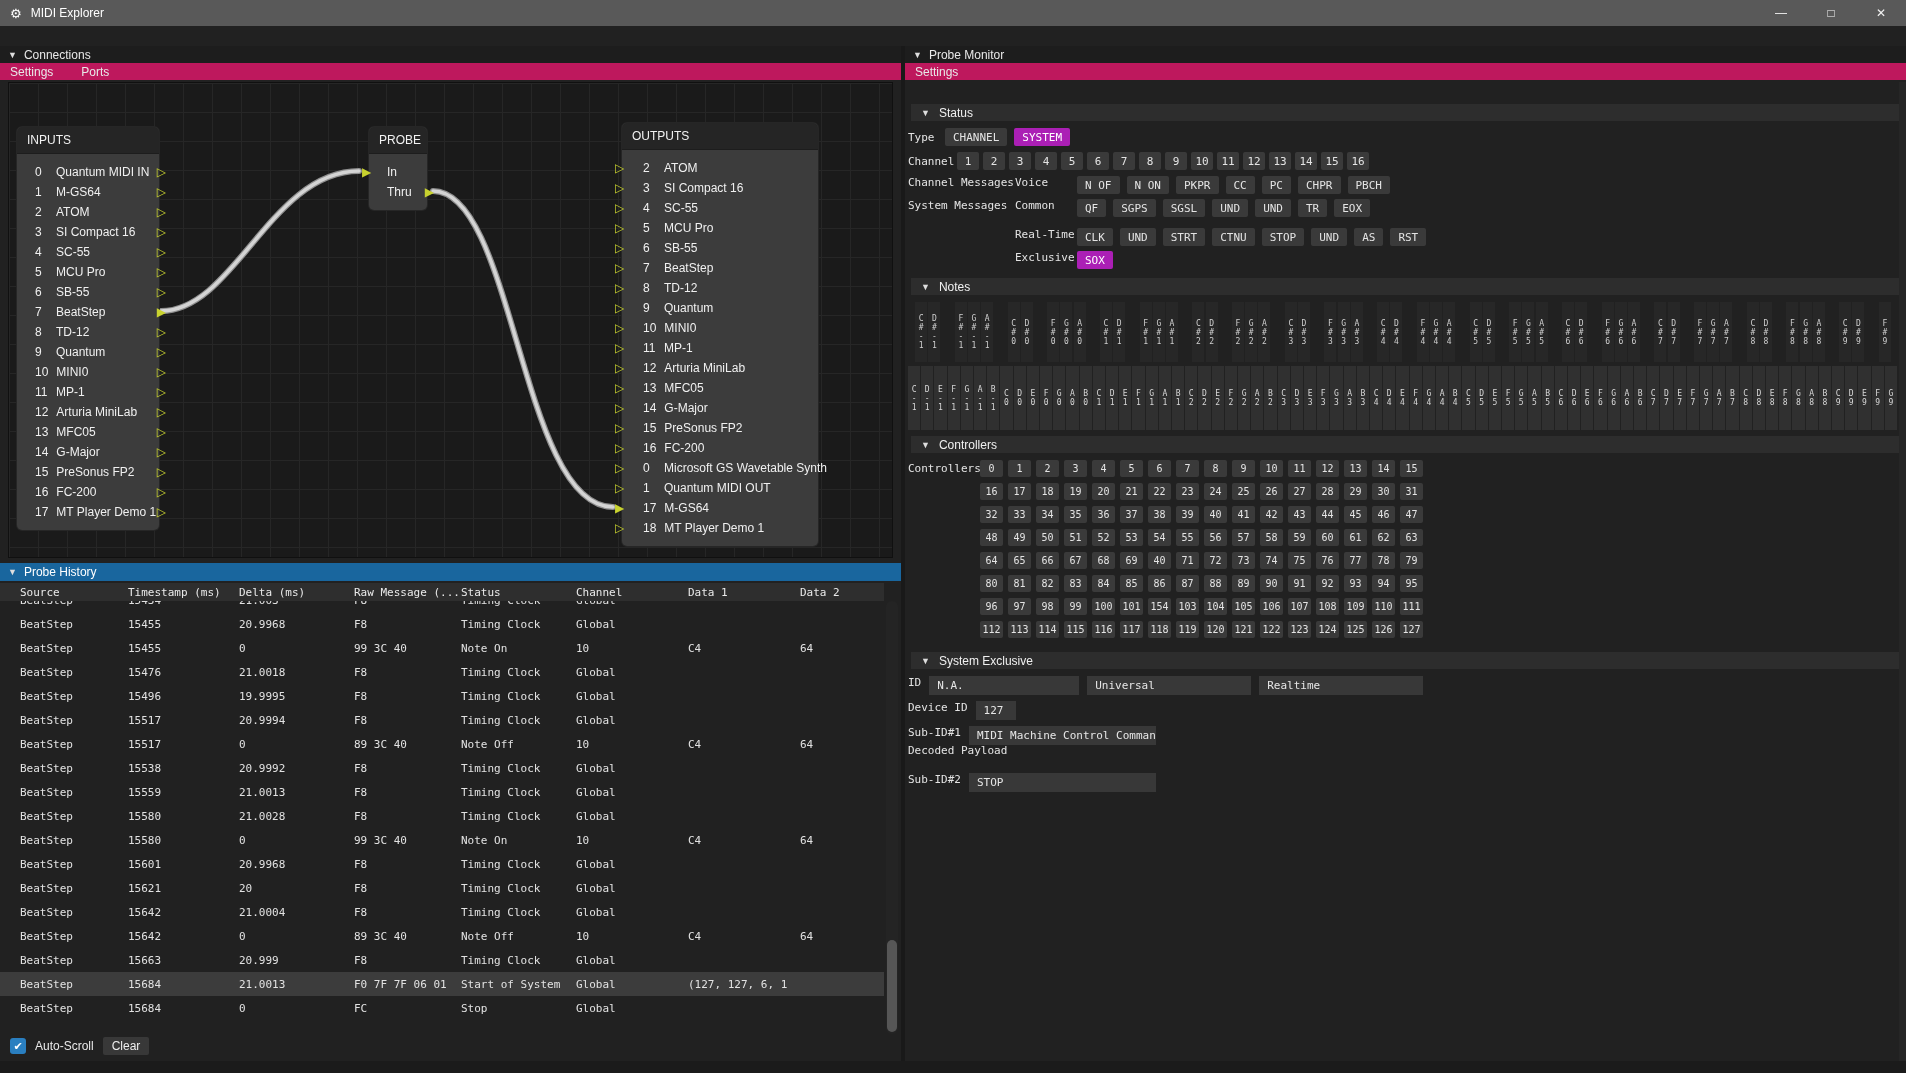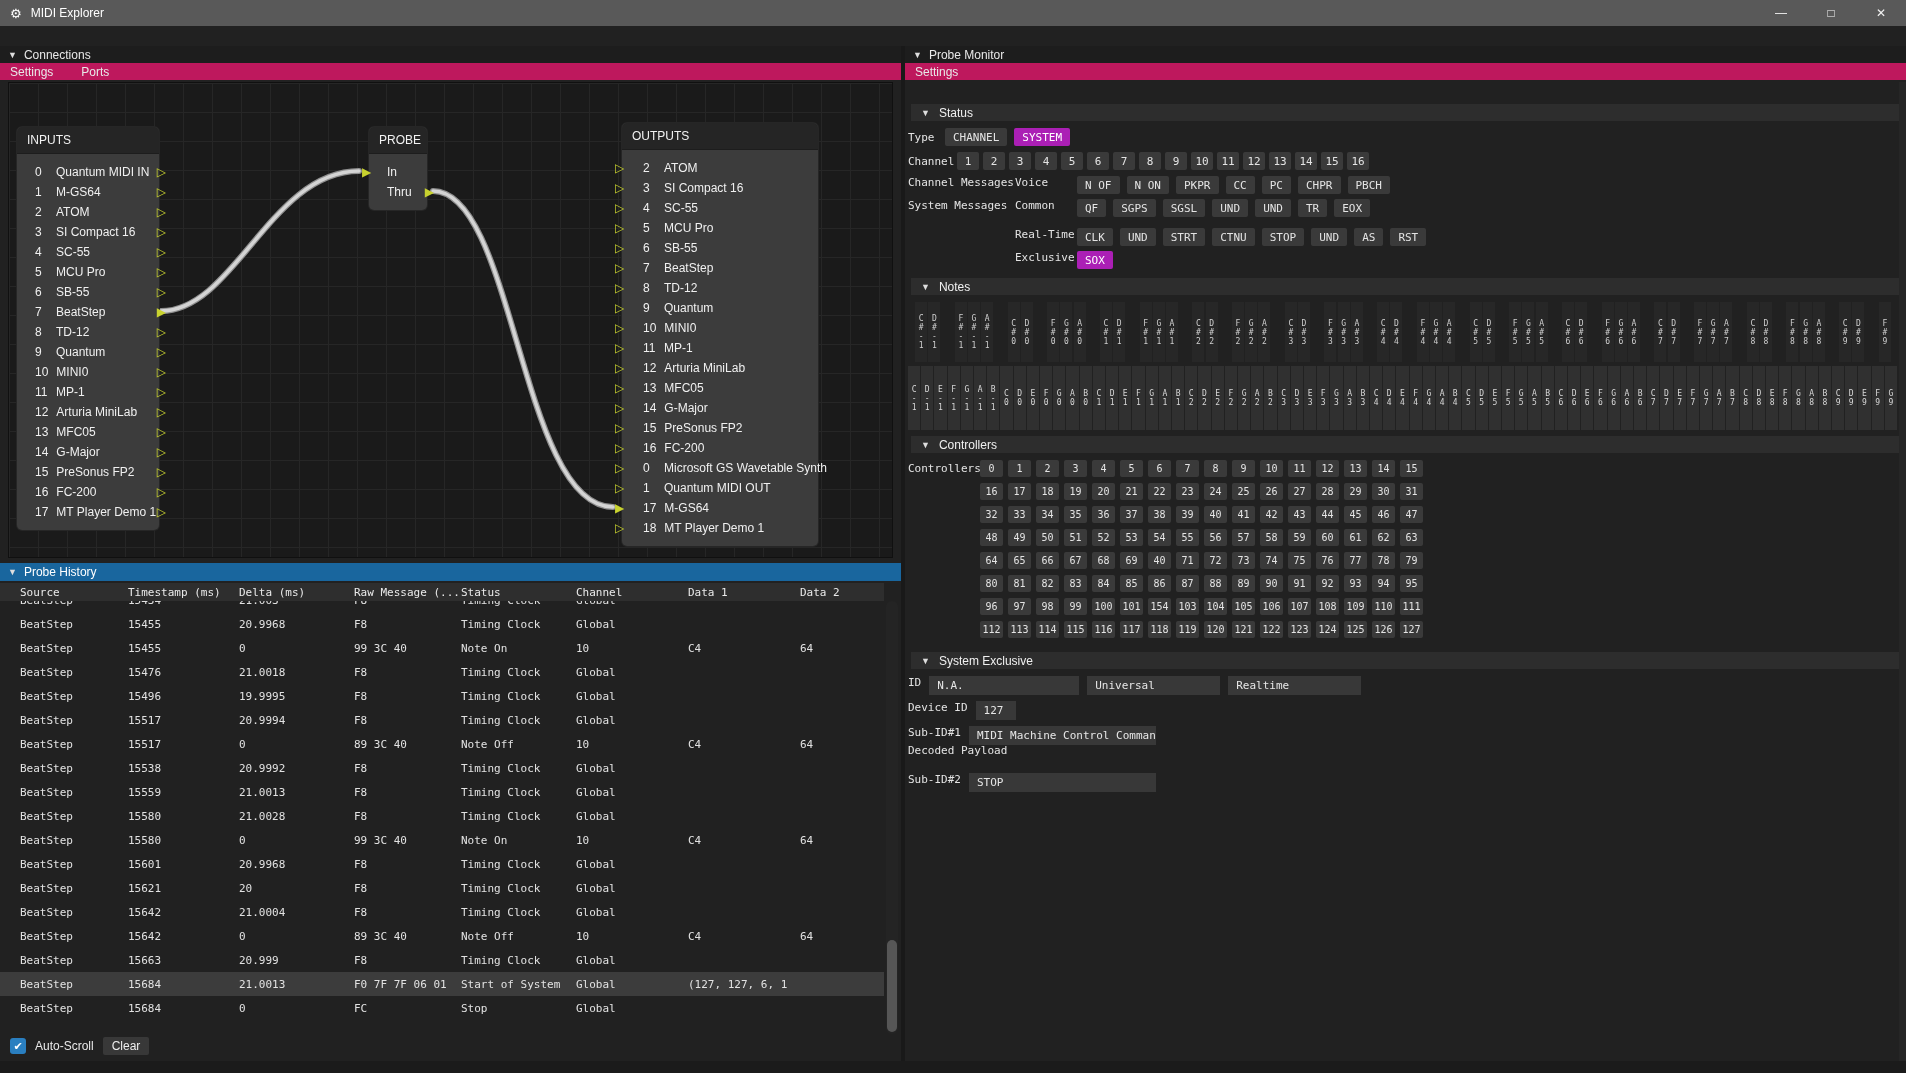--- a/index.html
+++ b/index.html
@@ -95,21 +95,21 @@
   
   #ctl-row{position:absolute;left:3px;top:380px;display:flex}
   .ctl-label{width:72px;padding-top:2px}
   #ctl-grid{display:grid;grid-template-columns:repeat(16,23px);column-gap:5px;row-gap:6px}
   .badge.ctl{width:23px;height:17px;padding:0;margin:0;font-size:10px}
   
   .sxrow{position:absolute;left:3px;display:flex;align-items:flex-start;gap:8px;height:19px}
   #sx-id{top:596px}#sx-dev{top:621px}#sx-dec{top:664px}#sx-sub1{top:646px}#sx-sub2{top:693px}
   .field{background:#383838;height:19px;display:flex;align-items:center;padding:0 8px;
          box-sizing:border-box;color:#e6e6e6;white-space:nowrap;overflow:hidden}
-  .f-id{width:150px}.f-id2{width:133px}.f-dev{width:40px}.f-sub{width:187px}
+  .f-id{width:150px}.f-id2{width:164px}.f-dev{width:40px}.f-sub{width:187px}
   #rscroll{position:absolute;left:1899px;top:82px;width:7px;height:991px;background:#262626}
   #bstrip{position:absolute;left:0;top:1061px;width:100%;height:12px;background:#1b1b1b}
 </style>
 </head>
 <body>
 
 <div id="app">
 
   <div class="titlebar">
     <span class="gear">⚙</span>

